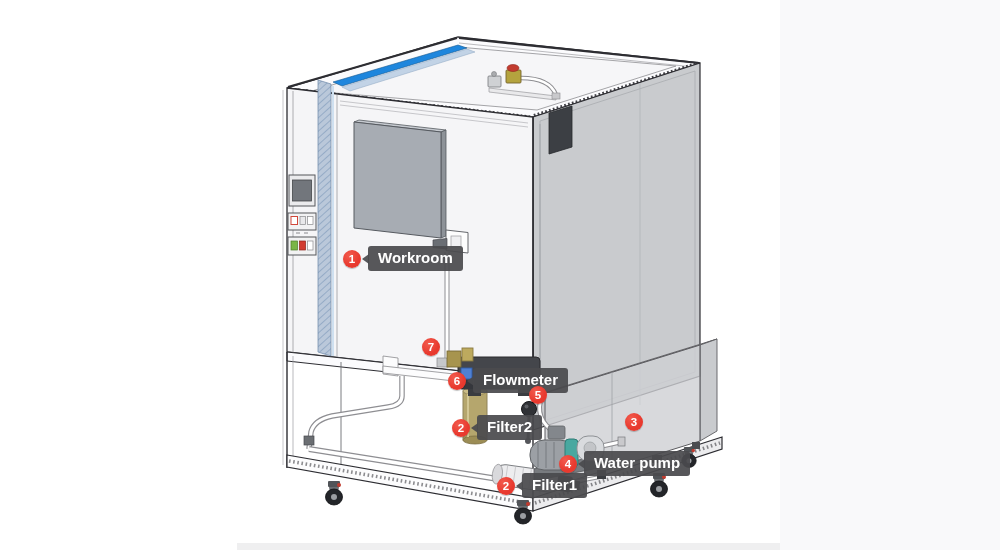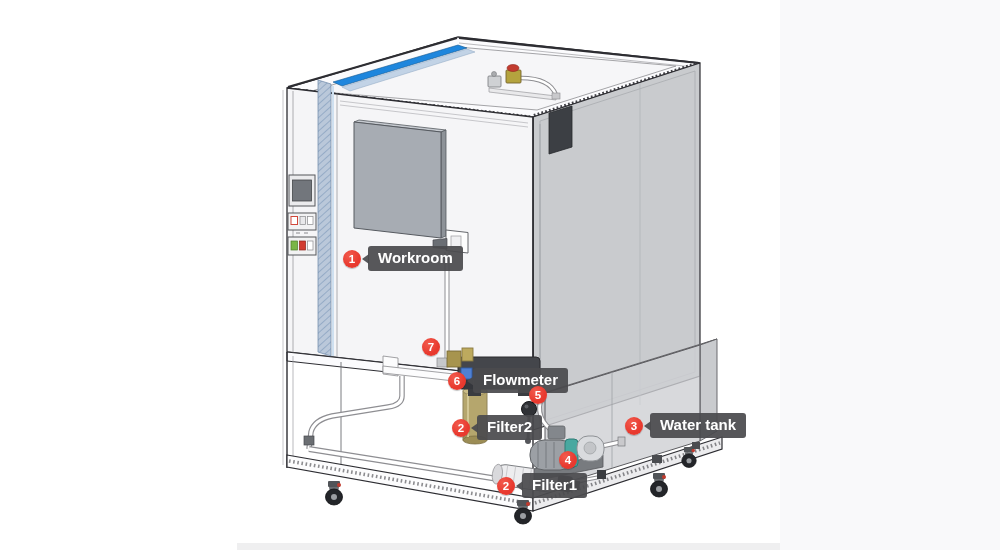--- a/index.html
+++ b/index.html
@@ -275,23 +275,23 @@
   </div>
   <div class="callout" style="left:529px;top:386px">
     <span class="badge">5</span>
   </div>
   <div class="callout" style="left:452px;top:415px">
     <span class="badge">2</span>
     <span class="tag">Filter2</span>
   </div>
   <div class="callout" style="left:625px;top:413px">
     <span class="badge">3</span>
-    <span class="tag">Water tank</span>
   </div>
   <div class="callout" style="left:559px;top:451px">
     <span class="badge">4</span>
+    <span class="tag">Water pump</span>
   </div>
   <div class="callout" style="left:497px;top:473px">
     <span class="badge">2</span>
     <span class="tag">Filter1</span>
   </div>
 
 </div>
 
 </body></html>

